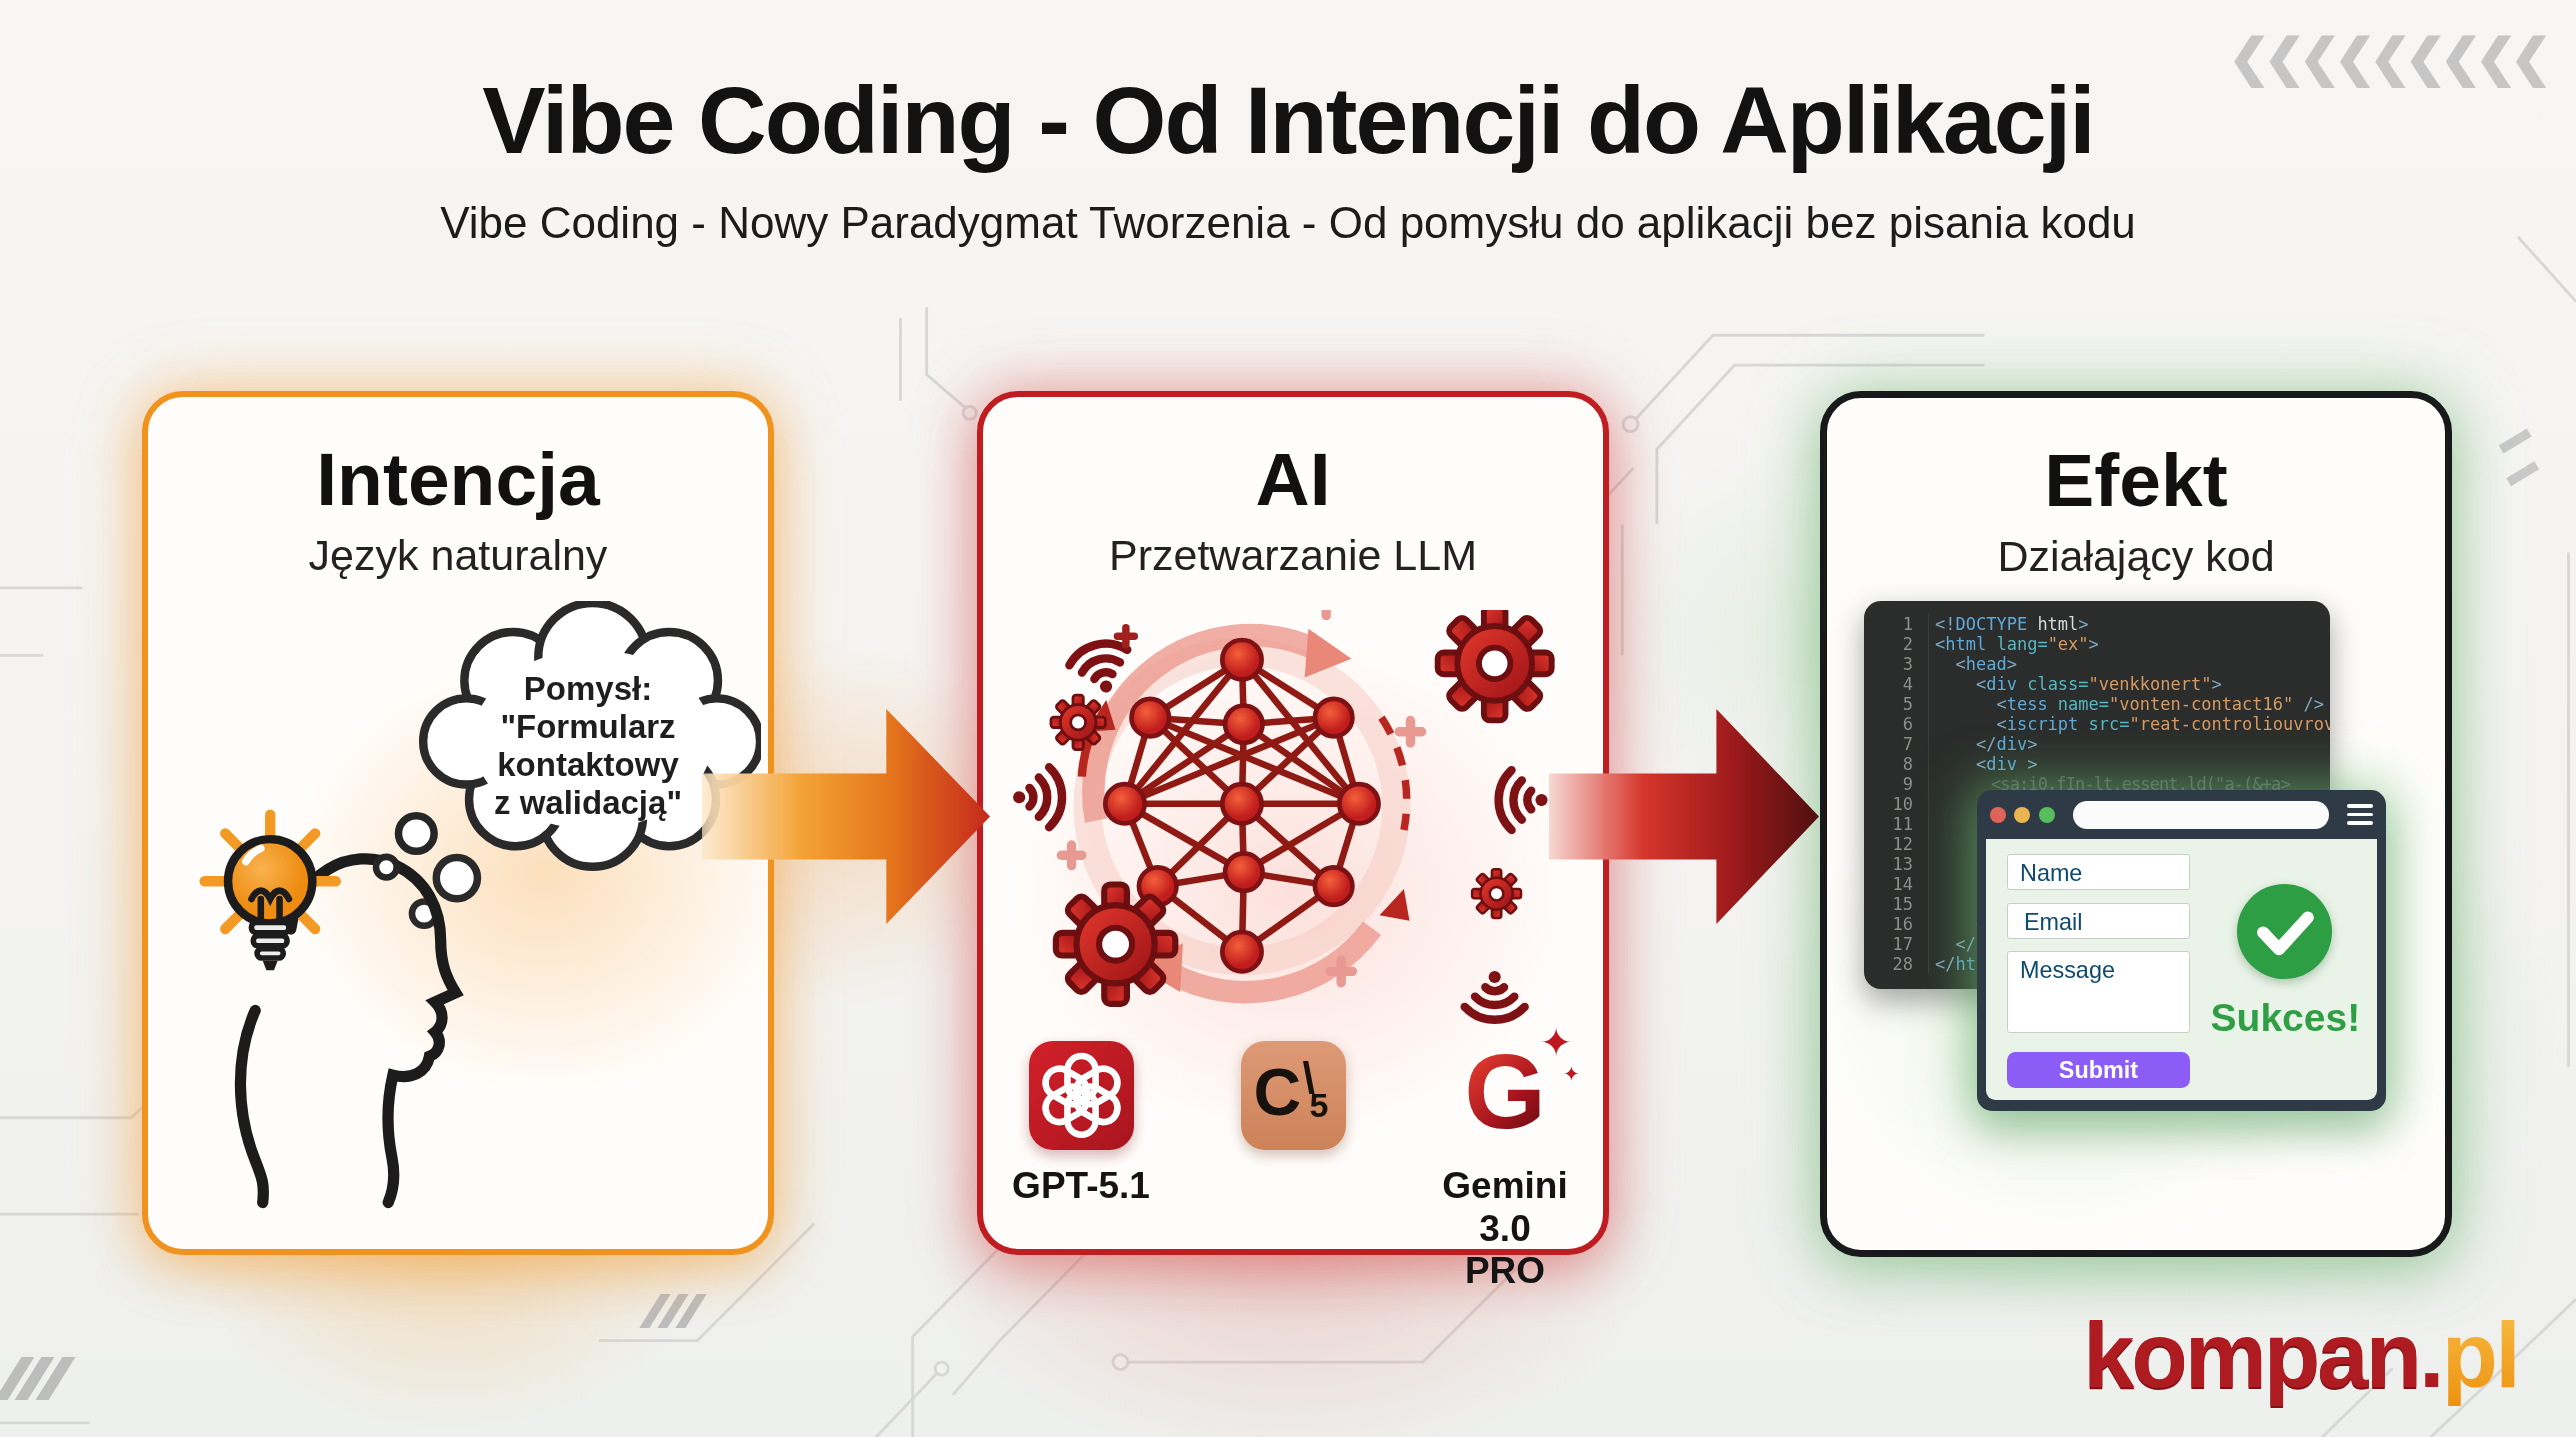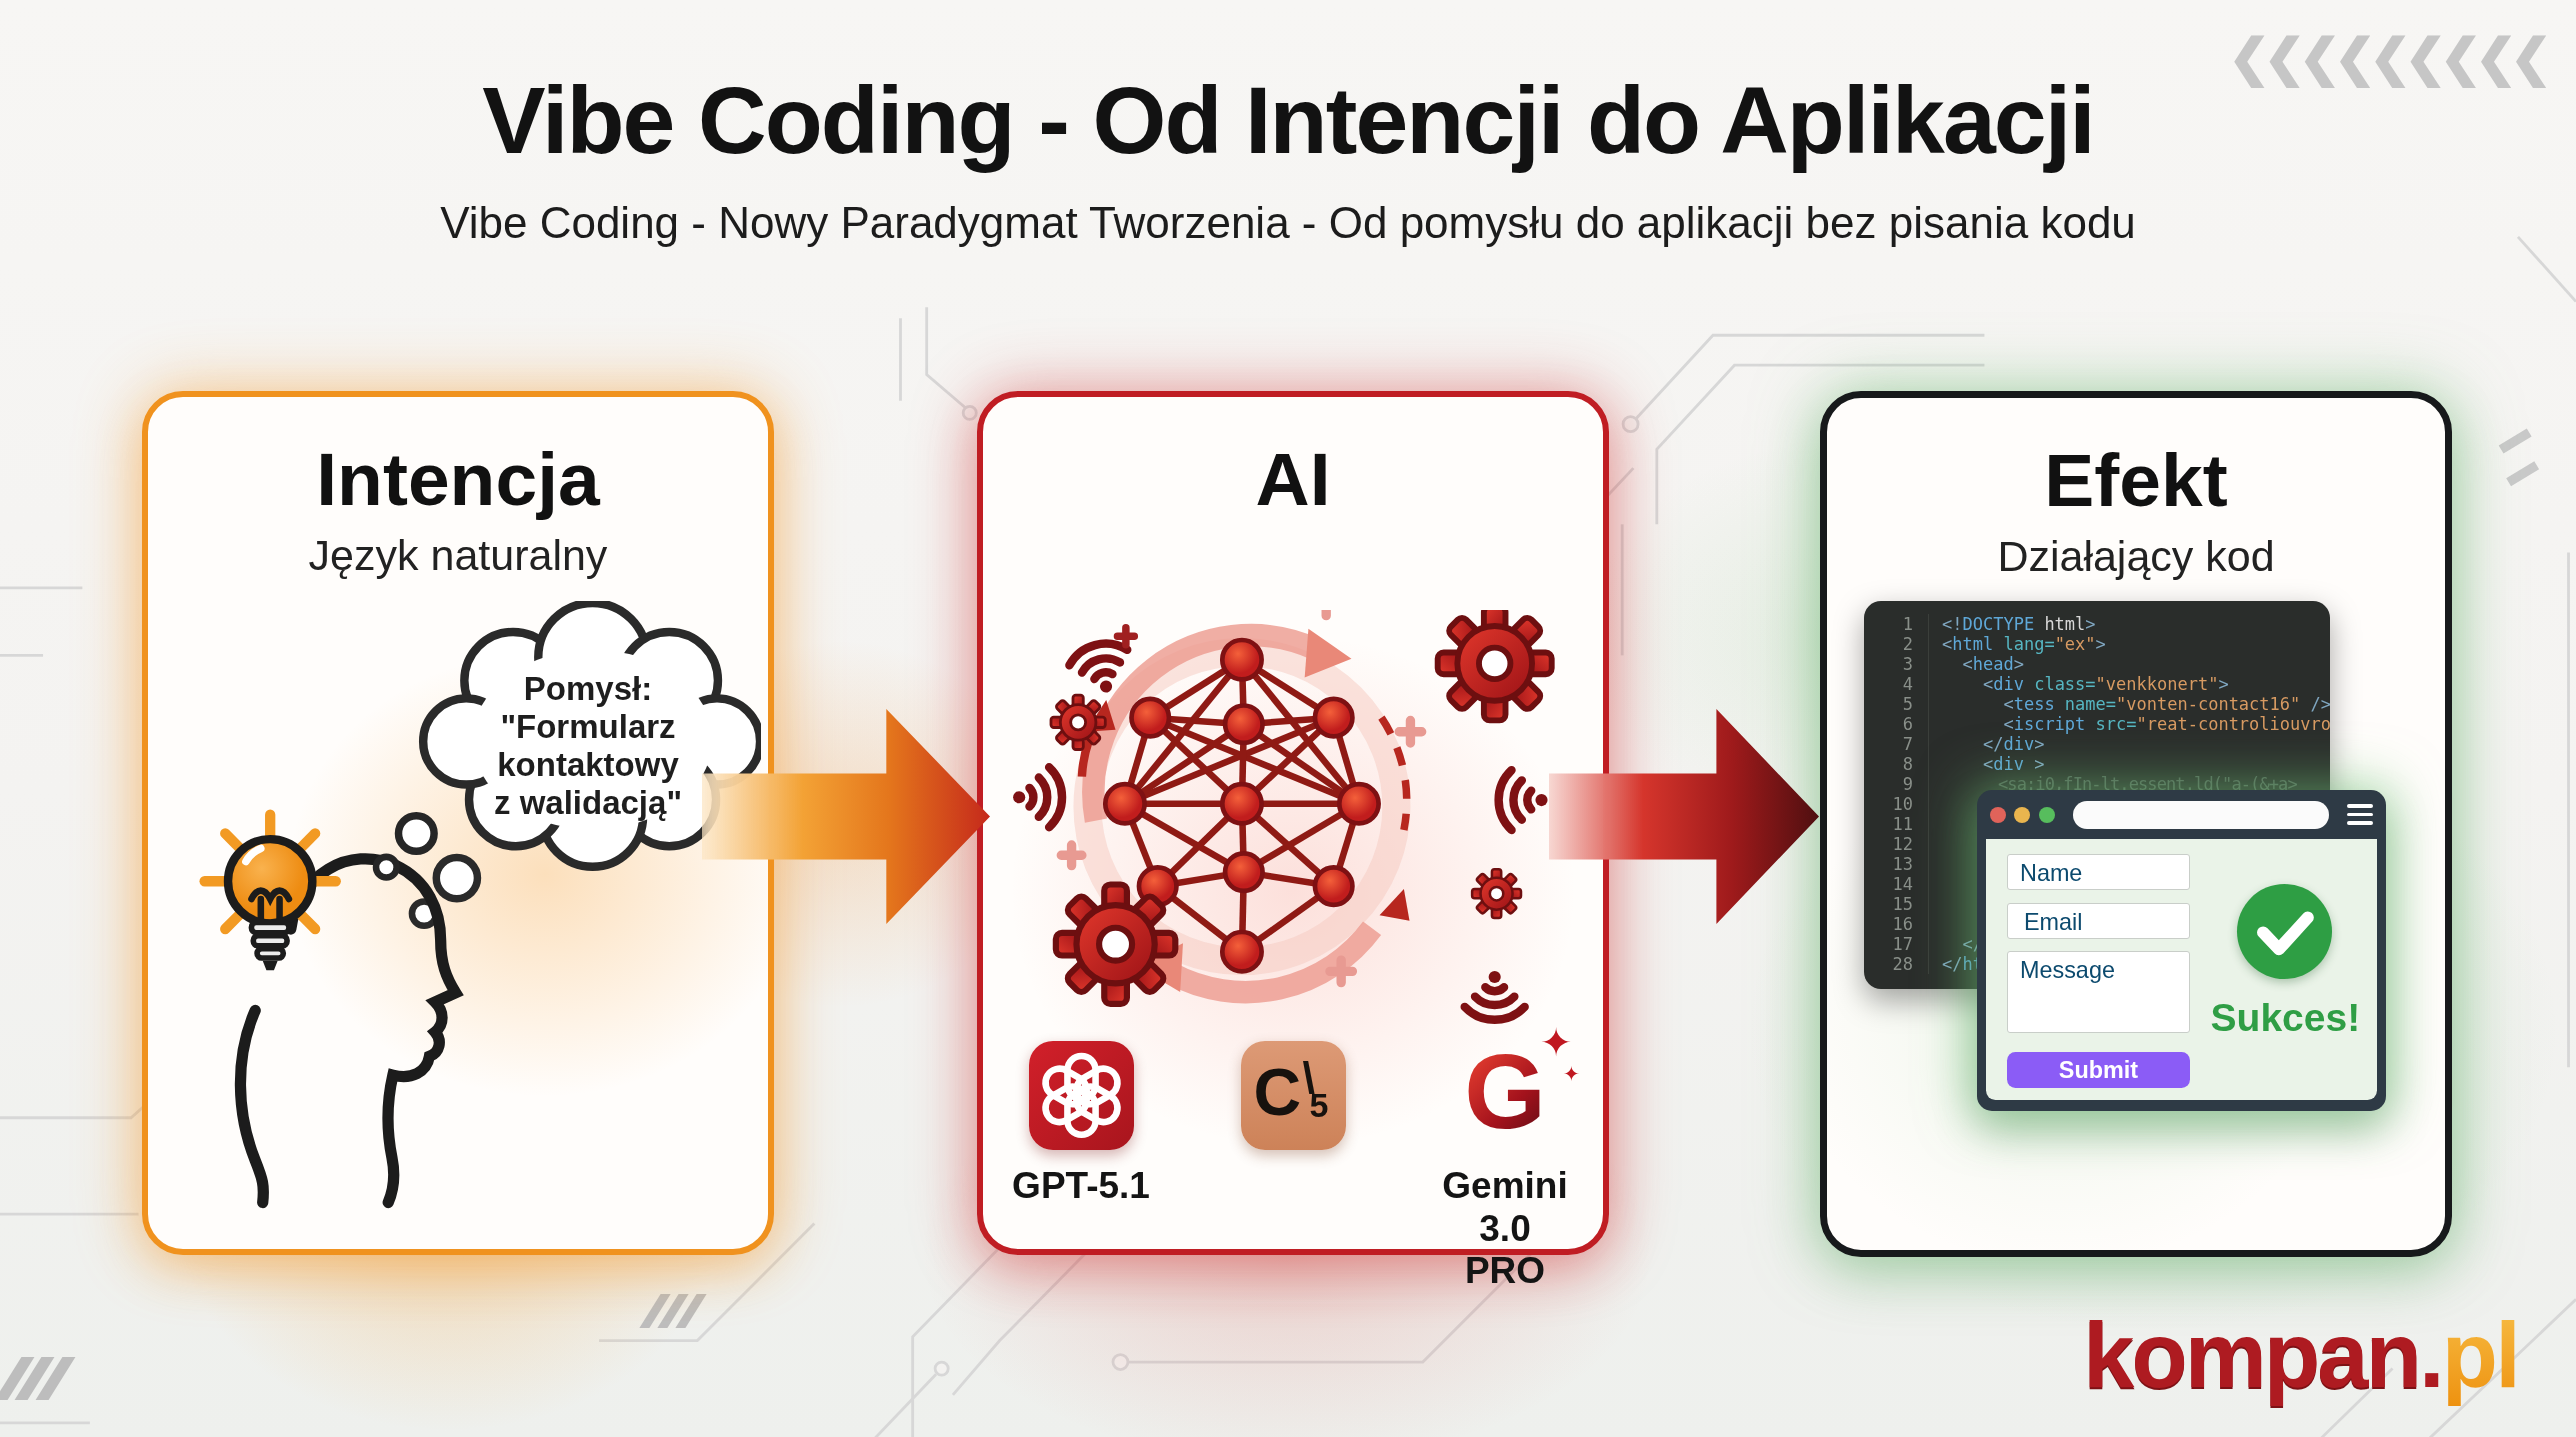--- a/index.html
+++ b/index.html
@@ -69,21 +69,21 @@
     -webkit-background-clip:text;background-clip:text;color:transparent;}
   .gm-star{position:absolute;color:#c01820;}
   .gm-star.st1{right:-15px;top:-20.6px;font-size:39px;}
   .gm-star.st2{right:-22.5px;top:20.6px;font-size:20.6px;}
   .model-label{margin-top:15px;font-size:37px;font-weight:600;line-height:1.15;color:#141414;}
   
   .editor{position:absolute;left:37px;top:203px;width:466px;height:388px;background:#2a2d2b;
     border-radius:17px;box-shadow:0 11.2px 30px rgba(0,0,0,.35);padding-top:13px;box-sizing:border-box;z-index:1;}
   .codeline{display:flex;height:20px;font-family:"DejaVu Sans Mono",monospace;font-size:17px;white-space:pre;}
   .codeline .ln{flex:none;width:49px;text-align:right;padding-right:15px;color:#898f89;}
-  .codeline .lc{flex:1;border-left:0.9px solid #3b3f3b;padding-left:13px;overflow:hidden;}
+  .codeline .lc{flex:1;border-left:0.9px solid #3b3f3b;padding-left:6px;overflow:hidden;}
   .seg.t{color:#5fa8d8;} .seg.a{color:#56b6c2;} .seg.s{color:#d79a62;}
   .seg.p{color:#7fa6c0;} .seg.w{color:#d8d8d8;}
   .seg.d{color:#5c6e62;opacity:.85;letter-spacing:-0.9px;}
   
   .browser{position:absolute;left:150px;top:392px;width:409px;height:321px;background:#2e3a45;
     border-radius:15px;z-index:3;
     box-shadow:0 0 51px 7.5px rgba(120,200,125,.55),0 19px 42px rgba(50,110,60,.35);}
   .browser-top{height:49px;display:flex;align-items:center;padding:0 13px;gap:8.4px;}
   .dot{width:16px;height:16px;border-radius:50%;}
   .dot.red{background:#e0635a;} .dot.yellow{background:#eab54e;} .dot.green{background:#57bd5d;}
@@ -208,20 +208,21 @@
       <rect x="58" y="135" width="36" height="11" rx="5" fill="#ececec" stroke="#1c1c1c" stroke-width="6"></rect>
       <rect x="62" y="149" width="28" height="10" rx="5" fill="#ececec" stroke="#1c1c1c" stroke-width="6"></rect>
       <path d="M 68,162 H 84 L 80,172 H 72 Z" fill="#1c1c1c"></path>
     </svg>
   </section>
 
   <div class="arrow arrow1"></div>
 
   <section class="card card-ai">
     <h2 class="card-title">AI</h2>
+    <p class="card-sub">Przetwarzanie LLM</p>
 
     <svg class="network-svg" viewBox="0 0 610 470">
       <defs>
         <radialGradient id="nodeG" cx="40%" cy="35%">
             <stop offset="0%" stop-color="#f4603a"></stop>
             <stop offset="100%" stop-color="#c11d1d"></stop>
           </radialGradient>
         <linearGradient id="gearG" x1="0" y1="0" x2="1" y2="1">
             <stop offset="0%" stop-color="#e2382c"></stop>
             <stop offset="100%" stop-color="#9c1216"></stop>

